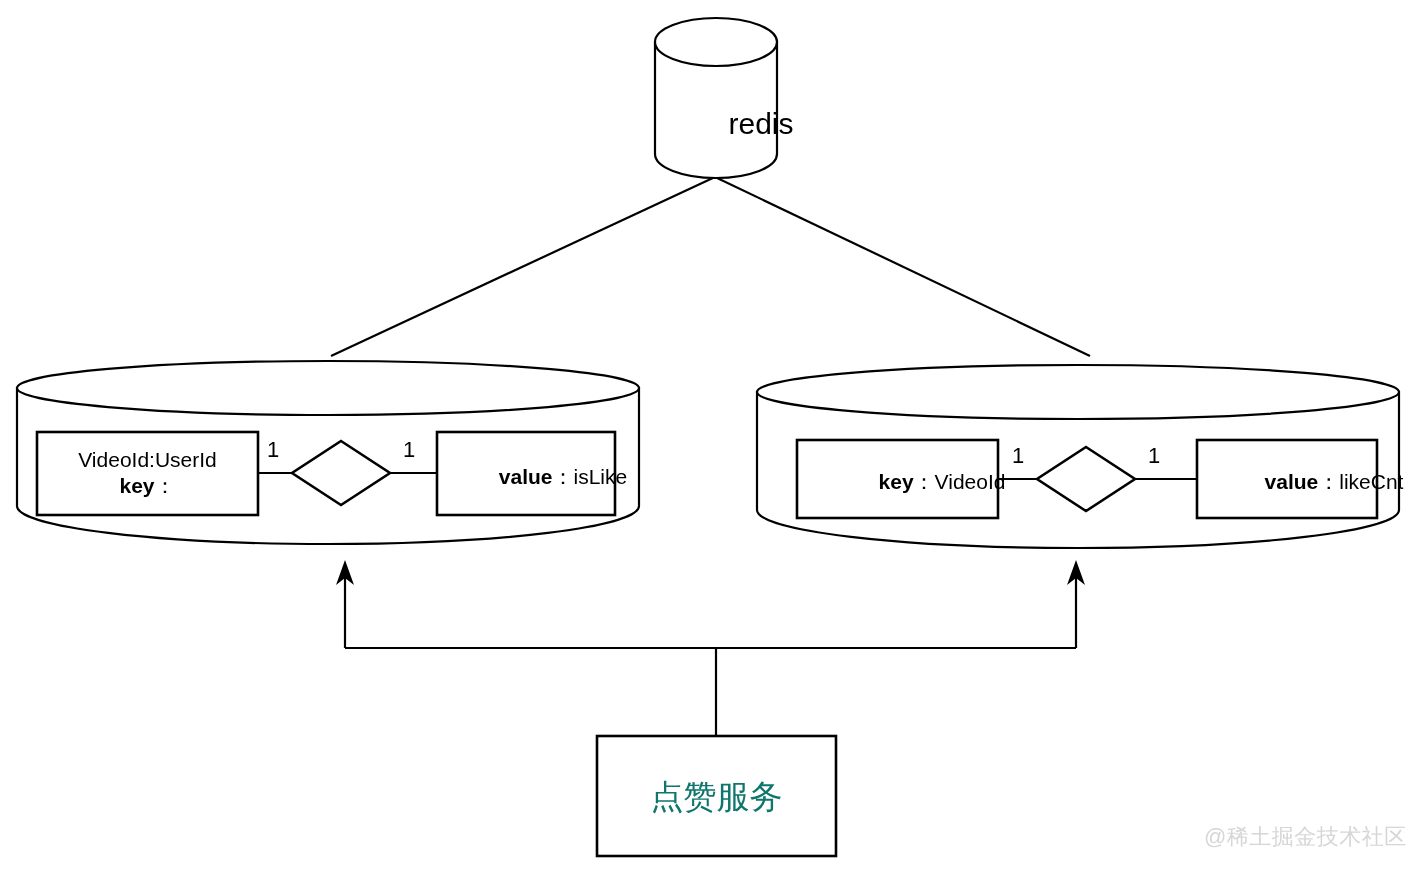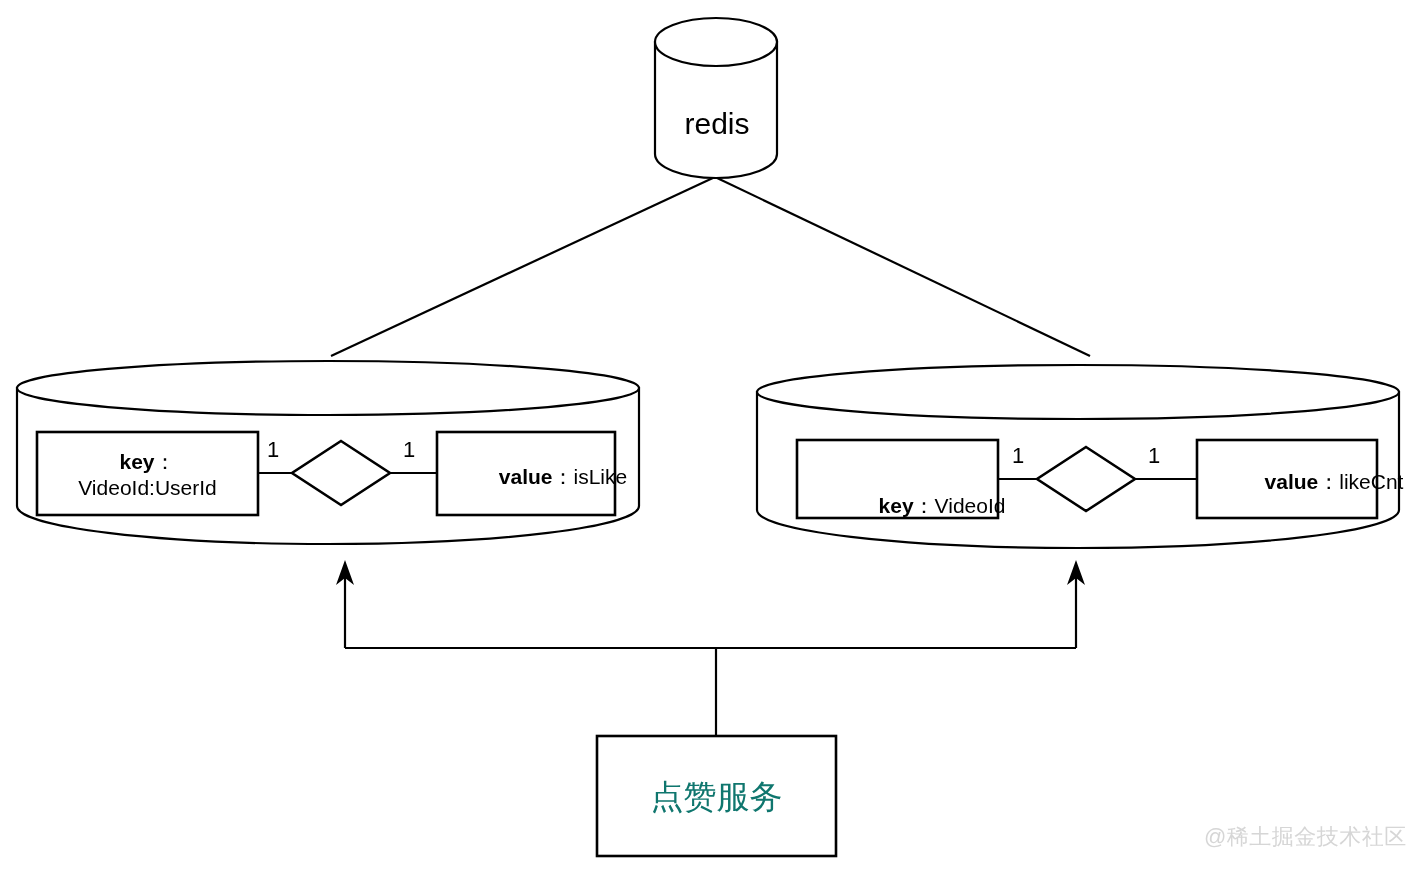--- a/index.html
+++ b/index.html
@@ -58,20 +58,21 @@
     color: #000000;
     font-family: "Liberation Sans", "DejaVu Sans", sans-serif;
     line-height: 1.15;
   }
   .label-redis {
     font-size: 30px;
     left: 655px;
     top: 107px;
     width: 124px;
     text-align: center;
+    padding-left: 44px;
   }
   .kv-stack {
     position: absolute;
     text-align: center;
     font-size: 21px;
   }
   .kv-line {
     display: block;
   }
   .kv-bold {
@@ -161,34 +162,34 @@
       <polygon class="arrowhead" points="345,560 354,585 345,578 336,585"></polygon>
       <polygon class="arrowhead" points="1076,560 1085,585 1076,578 1067,585"></polygon>
     </g>
 
     <rect class="box-fill" x="597" y="736" width="239" height="120"></rect>
   </svg>
 
   <div class="txt label-redis">redis</div>
 
   <div class="kv-stack" style="left:37px; top:448px; width:221px;">
+    <span class="kv-line">VideoId:UserId</span>
     <span class="kv-line">
       <span class="kv-bold">key</span><span>：</span>
     </span>
-    <span class="kv-line">VideoId:UserId</span>
   </div>
 
   <div class="card-1line" style="left:437px; top:463px; width:178px;">
     <span class="kv-bold">value</span><span>：</span><span>isLike</span>
   </div>
 
   <div class="mult" style="left:267px; top:437px;">1</div>
   <div class="mult" style="left:403px; top:437px;">1</div>
 
-  <div class="card-1line" style="left:797px; top:492px; width:216px;">
+  <div class="card-1line" style="left:797px; top:468px; width:216px;">
     <span class="kv-bold">key</span><span>：</span><span>VideoId</span>
   </div>
 
   <div class="card-1line" style="left:1197px; top:468px; width:200px;">
     <span class="kv-bold">value</span><span>：</span><span>likeCnt</span>
   </div>
 
   <div class="mult" style="left:1012px; top:443px;">1</div>
   <div class="mult" style="left:1148px; top:443px;">1</div>
 

